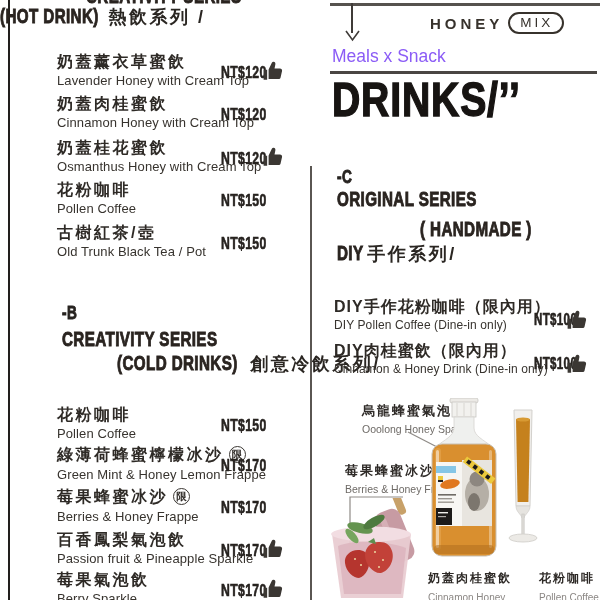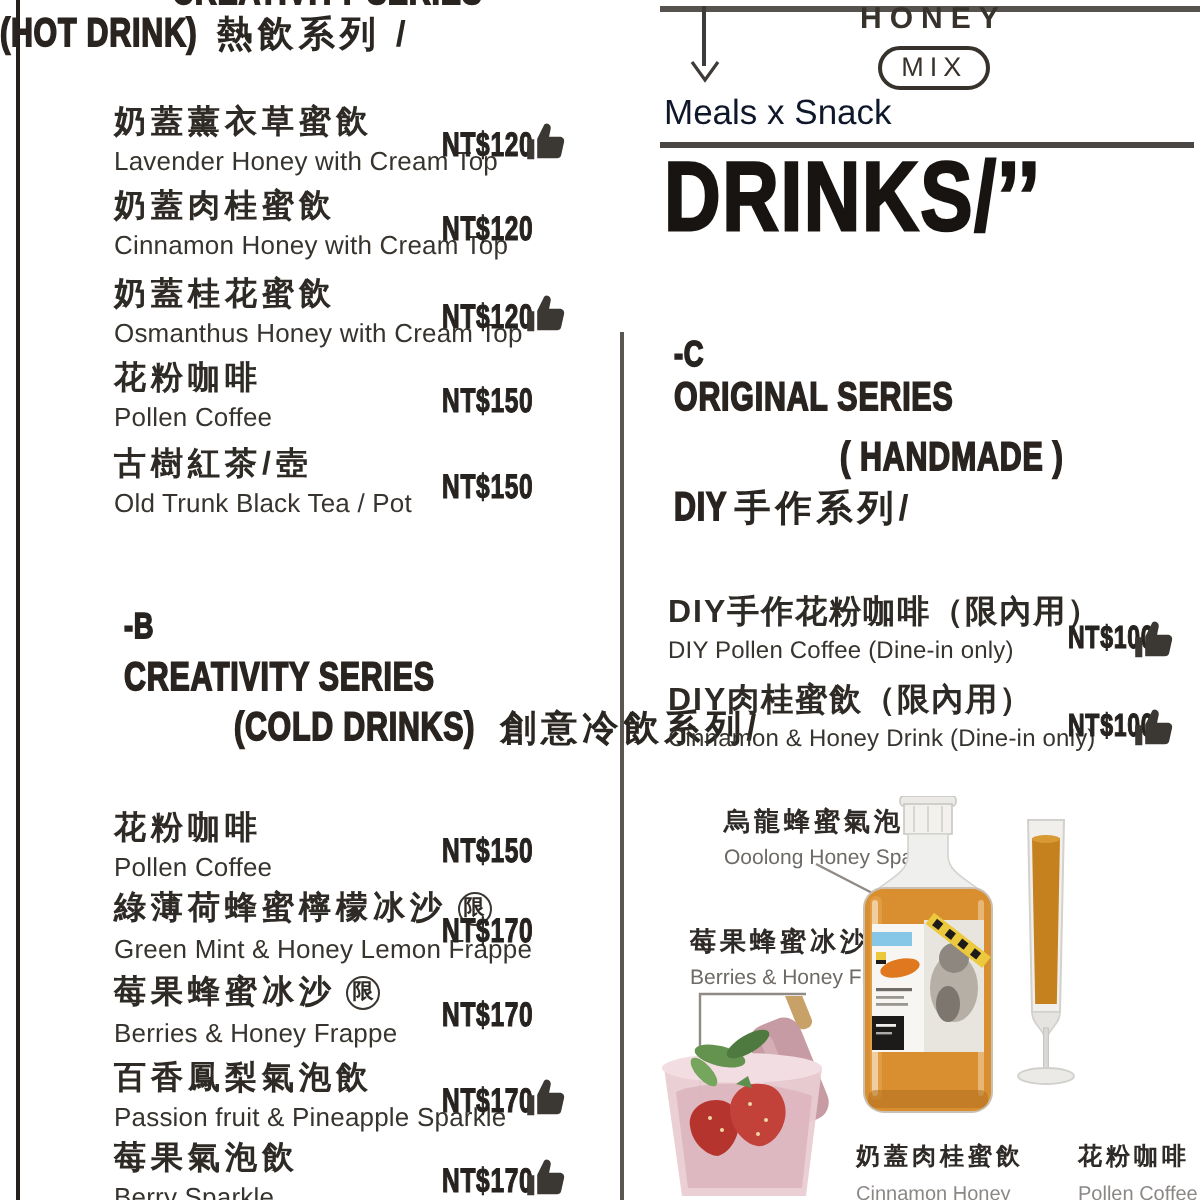--- a/index.html
+++ b/index.html
@@ -31,24 +31,24 @@
 
   .diy-row { left:334px; width:235px; }
   .diy-row .i-zh { letter-spacing:1px; }
   .diy-row .i-en { font-size:12px; }
   .diy-row .price { left:184px; top:13px; font-size:16px; }
   .diy-row .thumb { left:231px; top:10px; }
 
   
   .top-line { left:330px; top:3px; width:270px; height:3px; background:#56524e; }
   .arrow-line { left:351px; top:3px; width:2px; height:30px; background:#3f3b38; }
-  .brand { left:430px; top:1px; display:flex; align-items:center; gap:5px; color:#37322c;flex-direction:column; }
+  .brand { left:430px; top:12px; display:flex; align-items:center; gap:5px; color:#37322c; }
   .brand-word { font-size:15px; letter-spacing:4px; font-weight:600; }
   .brand-pill { font-size:13.5px; letter-spacing:3px; font-weight:400; border:2px solid #37322c; border-radius:12px; padding:1px 9px 2px 10px; }
-  .subtitle { left:332px; top:46px; font-size:17.5px; color:#0f172a; }
+  .subtitle { left:332px; top:46px; font-size:17.5px; color:#8b5cf6; }
   .mid-line { left:330px; top:71px; width:267px; height:2.5px; background:#4a4643; }
   .big-title { left:332px; top:74px; font-size:49px; line-height:1.05; color:#171412; }
   .big-title .cond { transform:scaleX(.8); letter-spacing:1px; -webkit-text-stroke:1.4px #171412; }
 
   .divider { left:310px; top:166px; width:1.5px; height:434px; background:#5a5652; }
 
   
   .sc-label-zh { font-size:13px; font-weight:700; letter-spacing:2px; color:#2e2a27; white-space:nowrap; }
   .sc-label-en { font-size:10.5px; color:#6e6a66; margin-top:3px; white-space:nowrap; }
   .caption-zh { font-size:12px; font-weight:700; letter-spacing:2px; color:#2e2a27; white-space:nowrap; }

